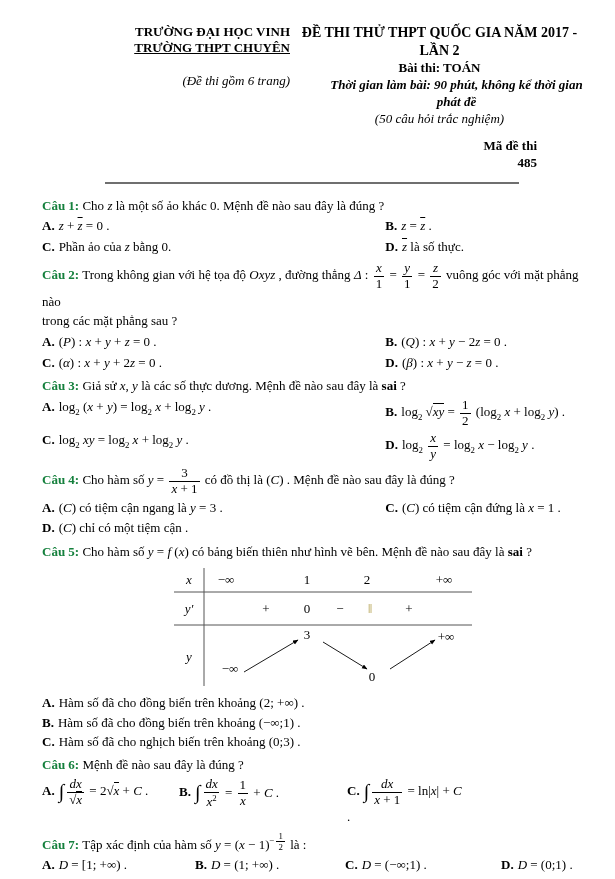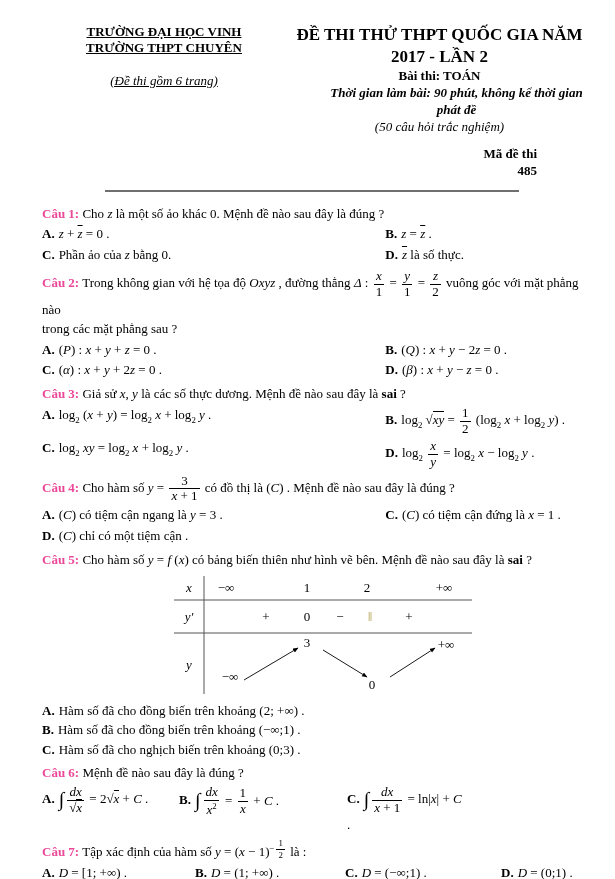--- a/index.html
+++ b/index.html
@@ -7,37 +7,37 @@
     position:relative;
     width:615px;height:879px;
     margin:0 auto;
     background:#ffffff;
     font-family:"Liberation Serif","DejaVu Serif",serif;
     font-size:13px;color:#000;
     overflow:hidden;
   }
   
   .header{display:flex;padding:24px 26px 0 38px;}
-  .h-left{width:252px;text-align:center;line-height:1.25;text-decoration:underline;}
+  .h-left{width:252px;text-align:right;line-height:1.25;}
   .h-left .l1{font-weight:bold;}
   .h-left .l2{font-weight:bold;text-decoration:underline;}
   .h-left .l3{font-style:italic;margin-top:16px;}
   .h-right{flex:1;text-align:center;line-height:1.3;}
-  .h-right .t1{font-weight:bold;font-size:17px;}
+  .h-right .t1{font-weight:bold;font-size:14px;}
   .h-right .t2{font-weight:bold;}
   .h-right .t3{font-weight:bold;font-style:italic;margin-left:34px;}
   .h-right .t4{font-style:italic;}
   .codewrap{text-align:right;padding-right:78px;margin-top:10px;}
   .code{display:inline-block;text-align:right;font-weight:bold;line-height:1.3;}
   .rule{margin:10px 0 12px 105px;width:414px;border-top:2px solid #6f6f6f;height:0;}
   
   .content{padding:0 28px 0 42px;}
   .question{margin-bottom:3px;}
   .stem{margin:2px 0 1px;line-height:1.5;}
-  .qlabel{color:#ec4899;font-weight:bold;}
+  .qlabel{color:#15803d;font-weight:bold;}
   .bd{font-weight:bold;}
   .mi{font-style:italic;}
   .okey{font-weight:bold;margin-right:4px;}
   .option{margin:1px 0;line-height:1.45;}
   .options.cols2{display:grid;grid-template-columns:63% 37%;}
   .options.cols4a{display:grid;grid-template-columns:137px 168px 118px auto;}
   .options.cols4b{display:grid;grid-template-columns:153px 150px 156px auto;}
   .options.list .option{display:block;}
   sup{font-size:0.68em;}
   sub{font-size:0.68em;}

